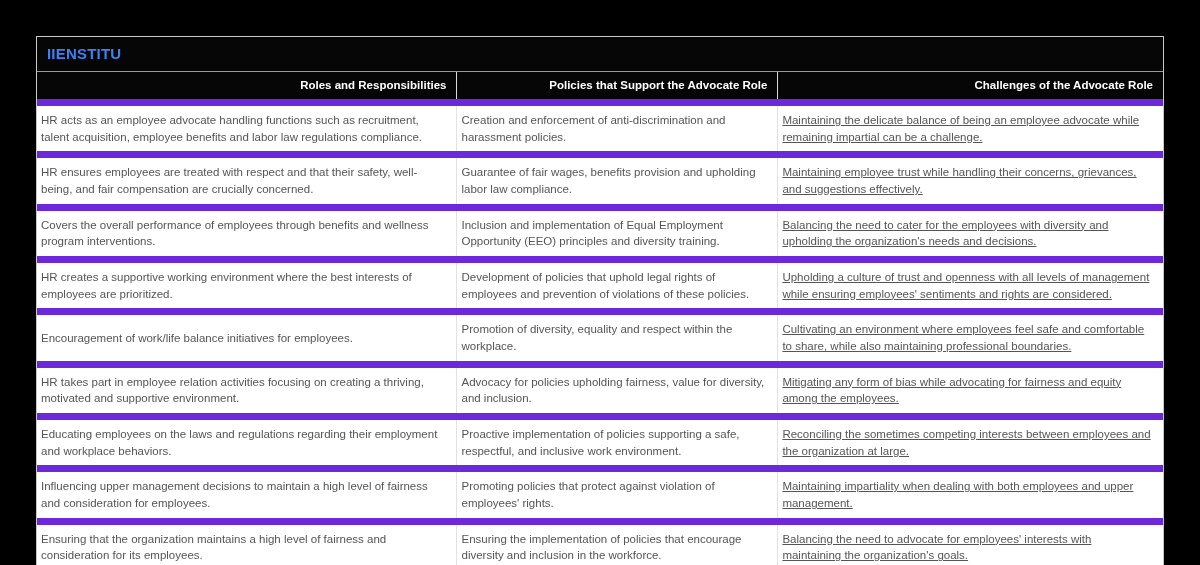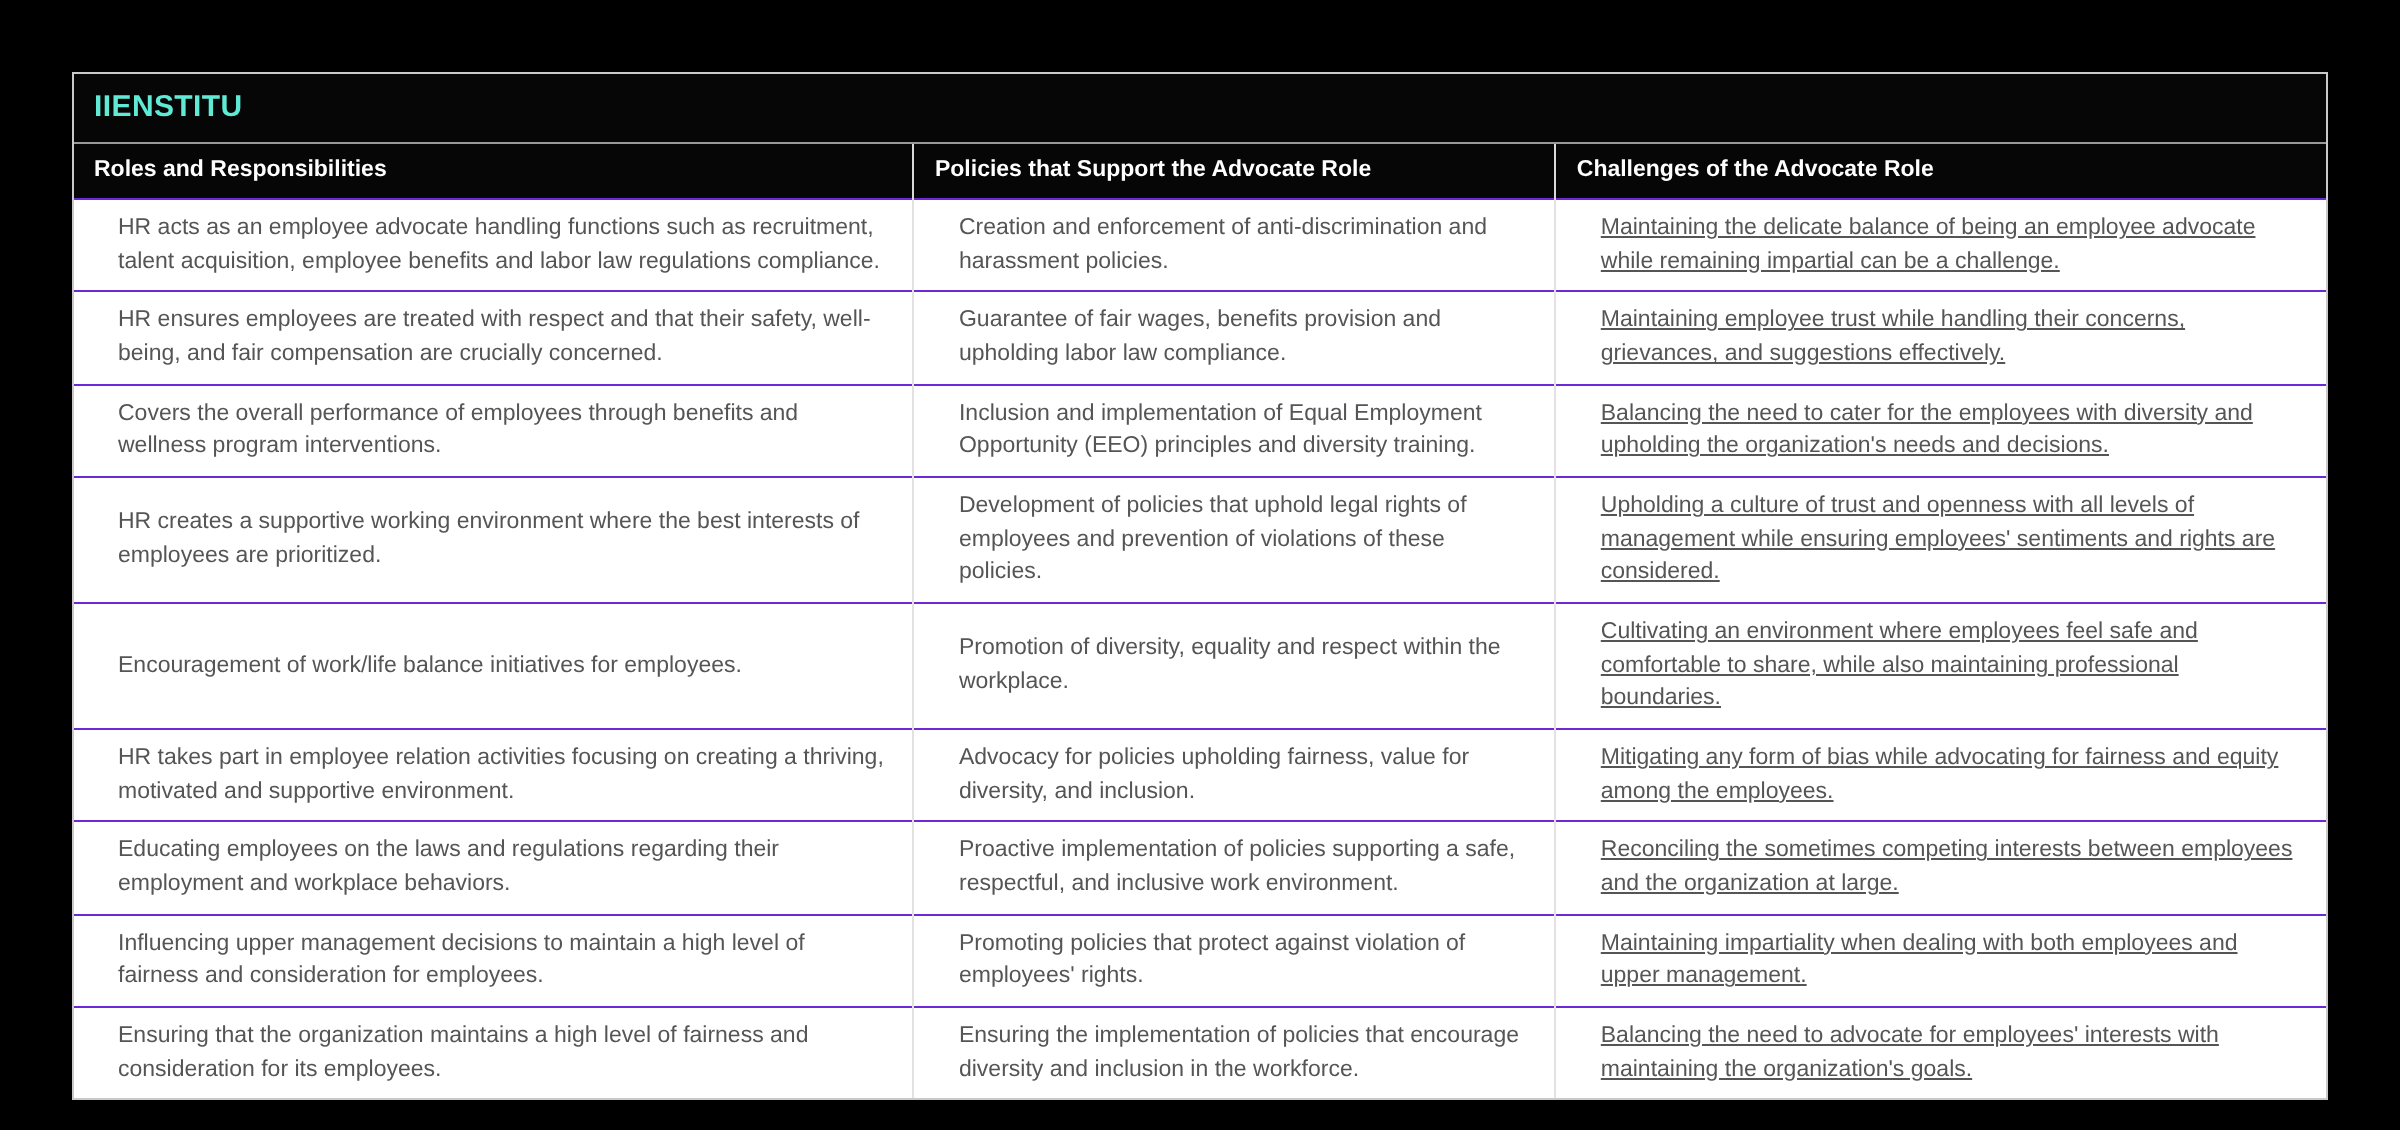--- a/index.html
+++ b/index.html
@@ -15,50 +15,50 @@
     position: absolute;
     left: 36px;
     top: 36px;
     width: 1128px;
     background: #ffffff;
     border: 1px solid #c9c9c9;
     box-sizing: border-box;
   }
   .title-bar {
     background: #060606;
-    color: #5eead4;
+    color: #3b82f6;
     font-size: 15px;
     font-weight: bold;
     padding: 8px 10px 9px 10px;
     border-bottom: 1px solid #999999;
     letter-spacing: 0.2px;
   }
   table {
     width: 100%;
     border-collapse: collapse;
     table-layout: fixed;
   }
   thead th {
     background: #060606;
     color: #ffffff;
     font-size: 11.5px;
     font-weight: bold;
-    text-align: left;
+    text-align: right;
     padding: 7px 10px 8px 10px;
     border-right: 1px solid #d9d9d9;
     vertical-align: middle;
   }
   thead th:last-child { border-right: none; }
   tbody td {
     background: #ffffff;
     color: #555555;
     font-size: 11.5px;
     line-height: 1.45;
-    padding: 6px 12px 6px 22px;
-    border-top: 1px solid #6d28d9;
+    padding: 6px 12px 6px 4px;
+    border-top: 7px solid #6d28d9;
     border-right: 1px solid #e2e2e2;
     vertical-align: middle;
     word-wrap: break-word;
     margin-left: 16px;
   }
   tbody td:last-child { border-right: none; text-decoration: underline; }
 </style>
 </head>
 <body>
 

